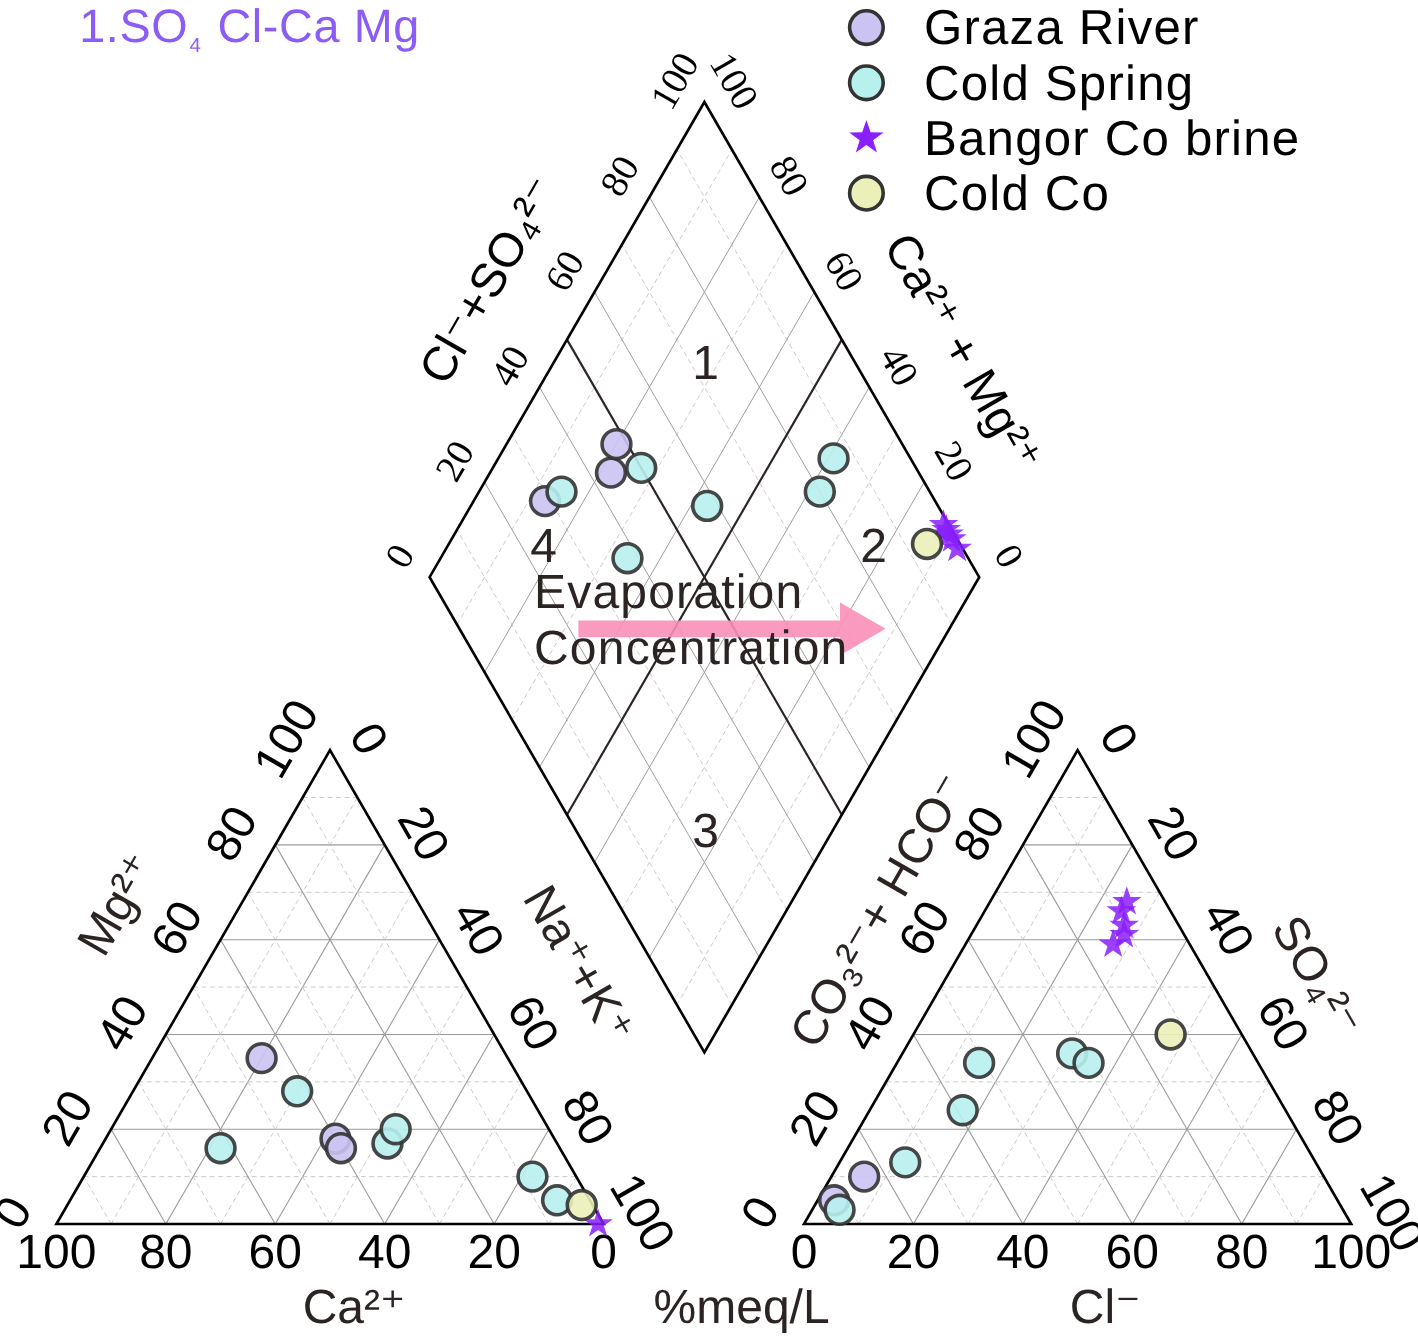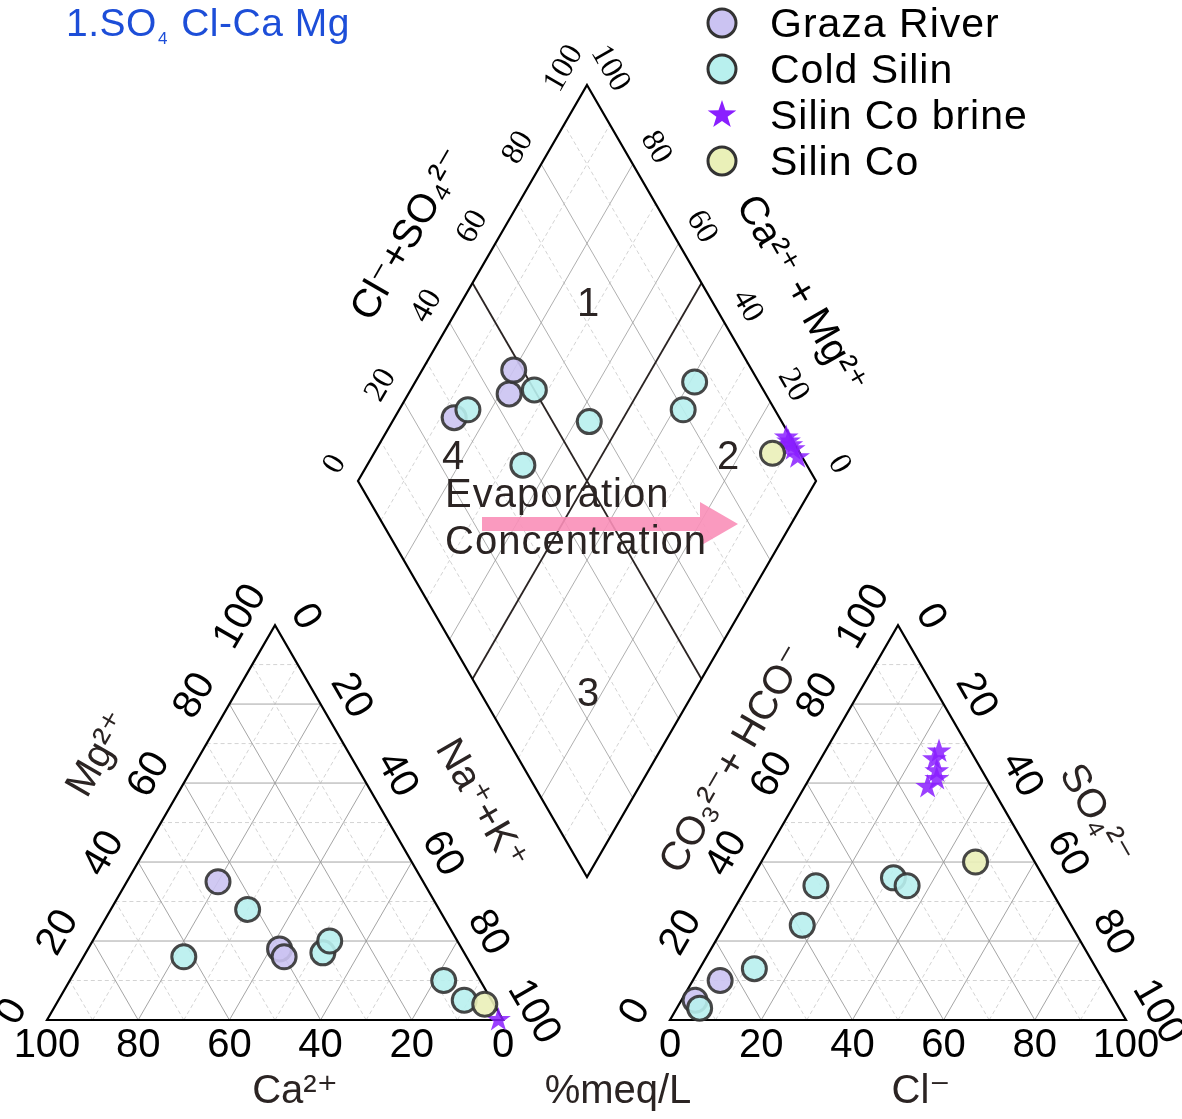--- a/index.html
+++ b/index.html
@@ -1,18 +1,18 @@
 <!DOCTYPE html>
 <html><head>
 <meta charset="utf-8">
 <style>
   html,body{margin:0;padding:0;background:#ffffff;}
   body{width:1182px;height:1119px;position:relative;overflow:hidden;font-family:"Liberation Sans","DejaVu Sans",sans-serif;color:#2b2423;}
   #plot{position:absolute;left:0;top:0;}
-  .legend-types{position:absolute;left:66px;top:0px;font-size:39px;line-height:46px;color:#1d4ed8;letter-spacing:0.5px;}
+  .legend-types{position:absolute;left:66px;top:0px;font-size:39px;line-height:46px;color:#8b5cf6;letter-spacing:0.5px;}
   .legend-types div{white-space:nowrap;}
   .legend-types sub{font-size:17px;vertical-align:-8px;margin-left:1px;margin-right:2px;}
   .legend{position:absolute;left:700px;top:0px;font-size:41px;line-height:46px;color:#000;}
   .legend .item{display:flex;align-items:center;height:46px;}
   .legend .mk{width:60px;height:46px;display:flex;align-items:center;justify-content:flex-start;padding-left:5px;box-sizing:border-box;}
   .legend .lbl{margin-left:10px;letter-spacing:1px;white-space:nowrap;}
 </style>
 </head>
 <body>
 
@@ -222,31 +222,31 @@
         </svg>
       </span>
     <span class="lbl">Graza River</span>
   </div>
   <div class="item">
     <span class="mk">
         <svg width="34" height="34">
           <circle cx="17" cy="17" r="14" fill="#b8f0ee" stroke="#333" stroke-width="3"></circle>
         </svg>
       </span>
-    <span class="lbl">Cold Silin</span>
+    <span class="lbl">Cold Spring</span>
   </div>
   <div class="item">
     <span class="mk">
         <svg width="34" height="34" viewBox="-17 -17 34 34">
           <polygon points="0,-15 3.5,-4.8 14.3,-4.6 5.6,1.8 8.8,12.1 0,5.9 -8.8,12.1 -5.6,1.8 -14.3,-4.6 -3.5,-4.8" fill="#8a1fff"></polygon>
         </svg>
       </span>
-    <span class="lbl">Silin Co brine</span>
+    <span class="lbl">Bangor Co brine</span>
   </div>
   <div class="item">
     <span class="mk">
         <svg width="34" height="34">
           <circle cx="17" cy="17" r="14" fill="#eaf0b8" stroke="#333" stroke-width="3"></circle>
         </svg>
       </span>
-    <span class="lbl">Silin  Co</span>
+    <span class="lbl">Cold  Co</span>
   </div>
 </div>
 
 </body></html>

